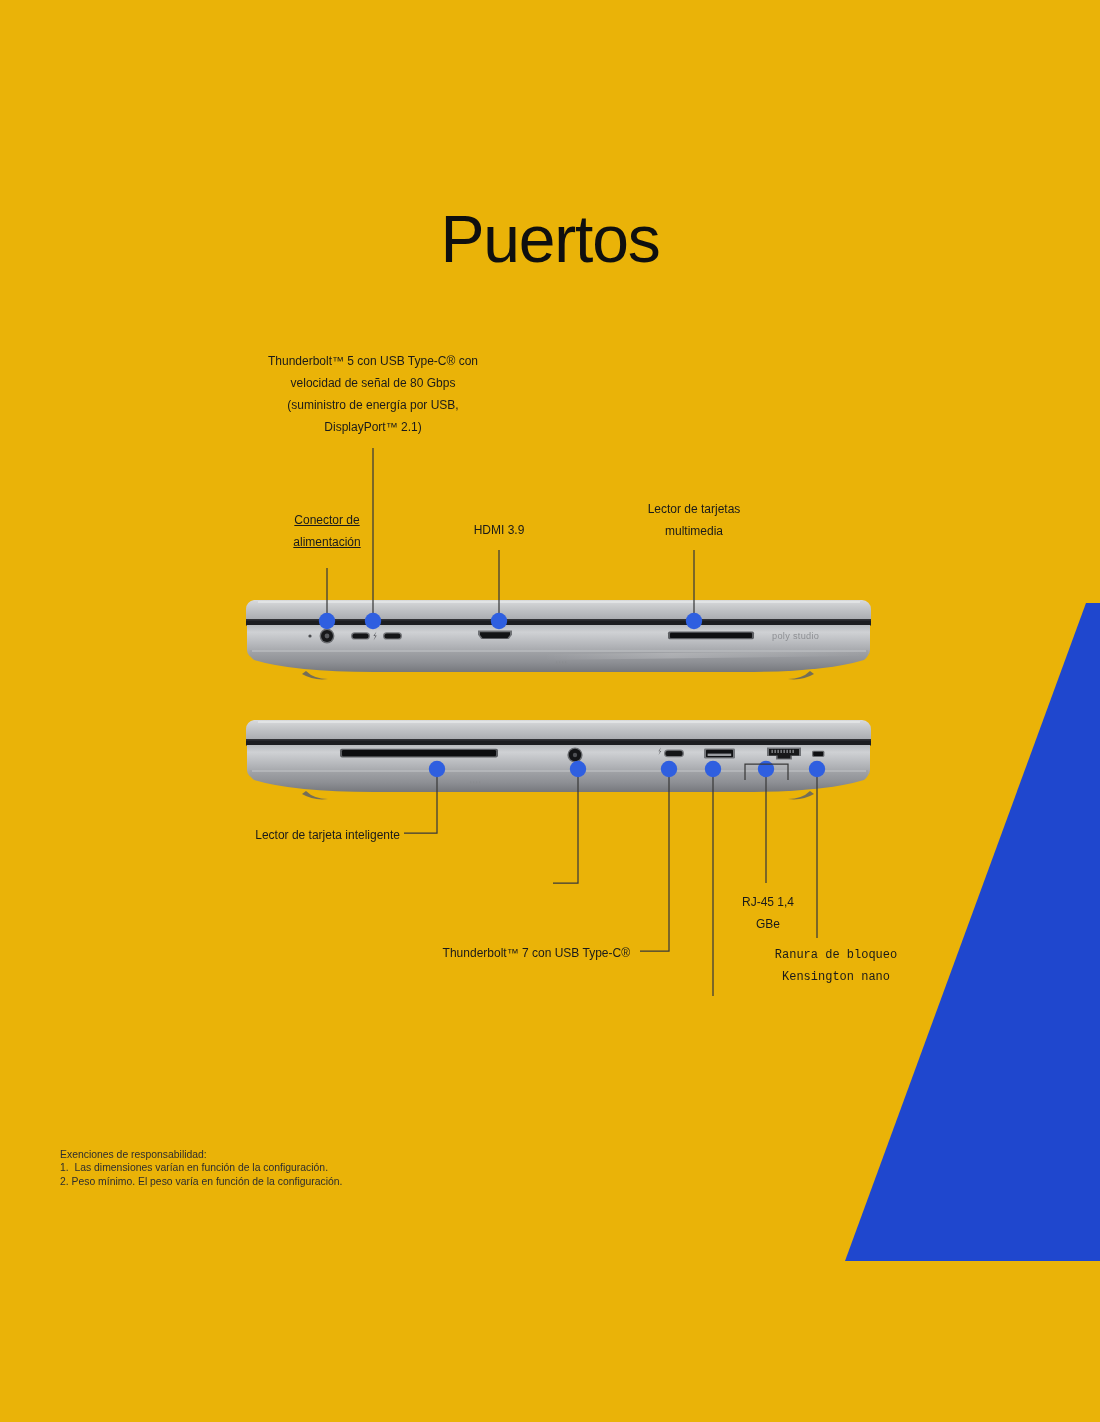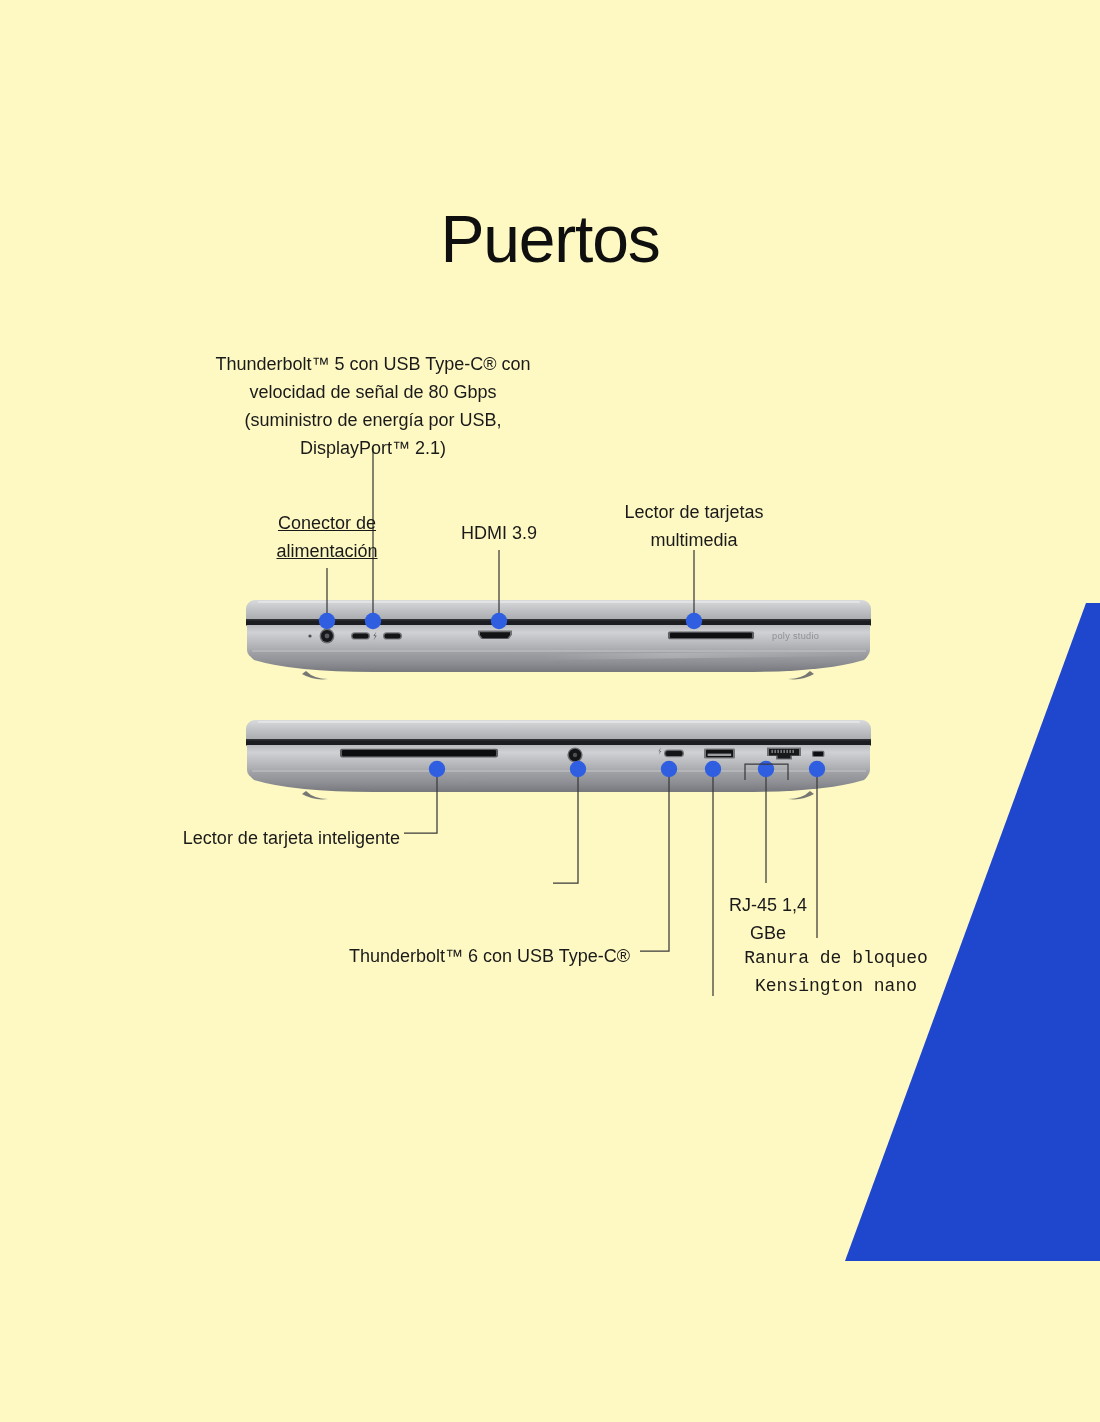--- a/index.html
+++ b/index.html
@@ -9,21 +9,21 @@
     background: #ffffff;
   }
   body {
     font-family: "Liberation Sans", sans-serif;
     -webkit-font-smoothing: antialiased;
   }
   #page {
     position: relative;
     width: 1100px;
     height: 1422px;
-    background: #fef9c3;
+    background: #eab308;
     overflow: hidden;
   }
 
   
   #brand-triangle {
     position: absolute;
     left: 0; top: 0;
     width: 1100px;
     height: 1422px;
     pointer-events: none;
@@ -39,22 +39,22 @@
     font-size: 66px;
     font-weight: 400;
     letter-spacing: -1.2px;
     color: #0f0f0f;
     line-height: 1;
   }
 
   
   .callout-label {
     position: absolute;
-    font-size: 18px;
-    line-height: 28px;
+    font-size: 12px;
+    line-height: 22px;
     color: #1a1a1a;
     white-space: pre-line;
   }
   .callout-label.center { text-align: center; }
   .callout-label.right  { text-align: right; }
 
   
   #leaders {
     position: absolute;
     left: 0; top: 0;
@@ -281,23 +281,28 @@
 alimentación</div>
 
   <div class="callout-label center" style="left:419px; top:519px; width:160px;">HDMI 3.9</div>
 
   <div class="callout-label center" style="left:594px; top:498px; width:200px;">Lector de tarjetas
 multimedia</div>
 
   <div class="callout-label right" style="left:108px; top:824px; width:292px;">Lector de tarjeta inteligente</div>
 
 
-  <div class="callout-label right" style="left:300px; top:942px; width:330px;">Thunderbolt™ 6 con USB Type-C®</div>
+  <div class="callout-label right" style="left:300px; top:942px; width:330px;">Thunderbolt™ 7 con USB Type-C®</div>
 
 
   <div class="callout-label center" style="left:716px; top:891px; width:104px;">RJ-45 1,4
 GBe</div>
 
   <div class="callout-label center" style="left:736px; top:944px; width:200px;font-family:Liberation Mono, monospace;">Ranura de bloqueo
 Kensington nano</div>
 
+  <div id="disclaimers">
+    <span class="dl-row">Exenciones de responsabilidad:</span>
+    <span class="dl-row">1.  Las dimensiones varían en función de la configuración.</span>
+    <span class="dl-row">2. Peso mínimo. El peso varía en función de la configuración.</span>
+  </div>
 
 </div>
 
 </body></html>

